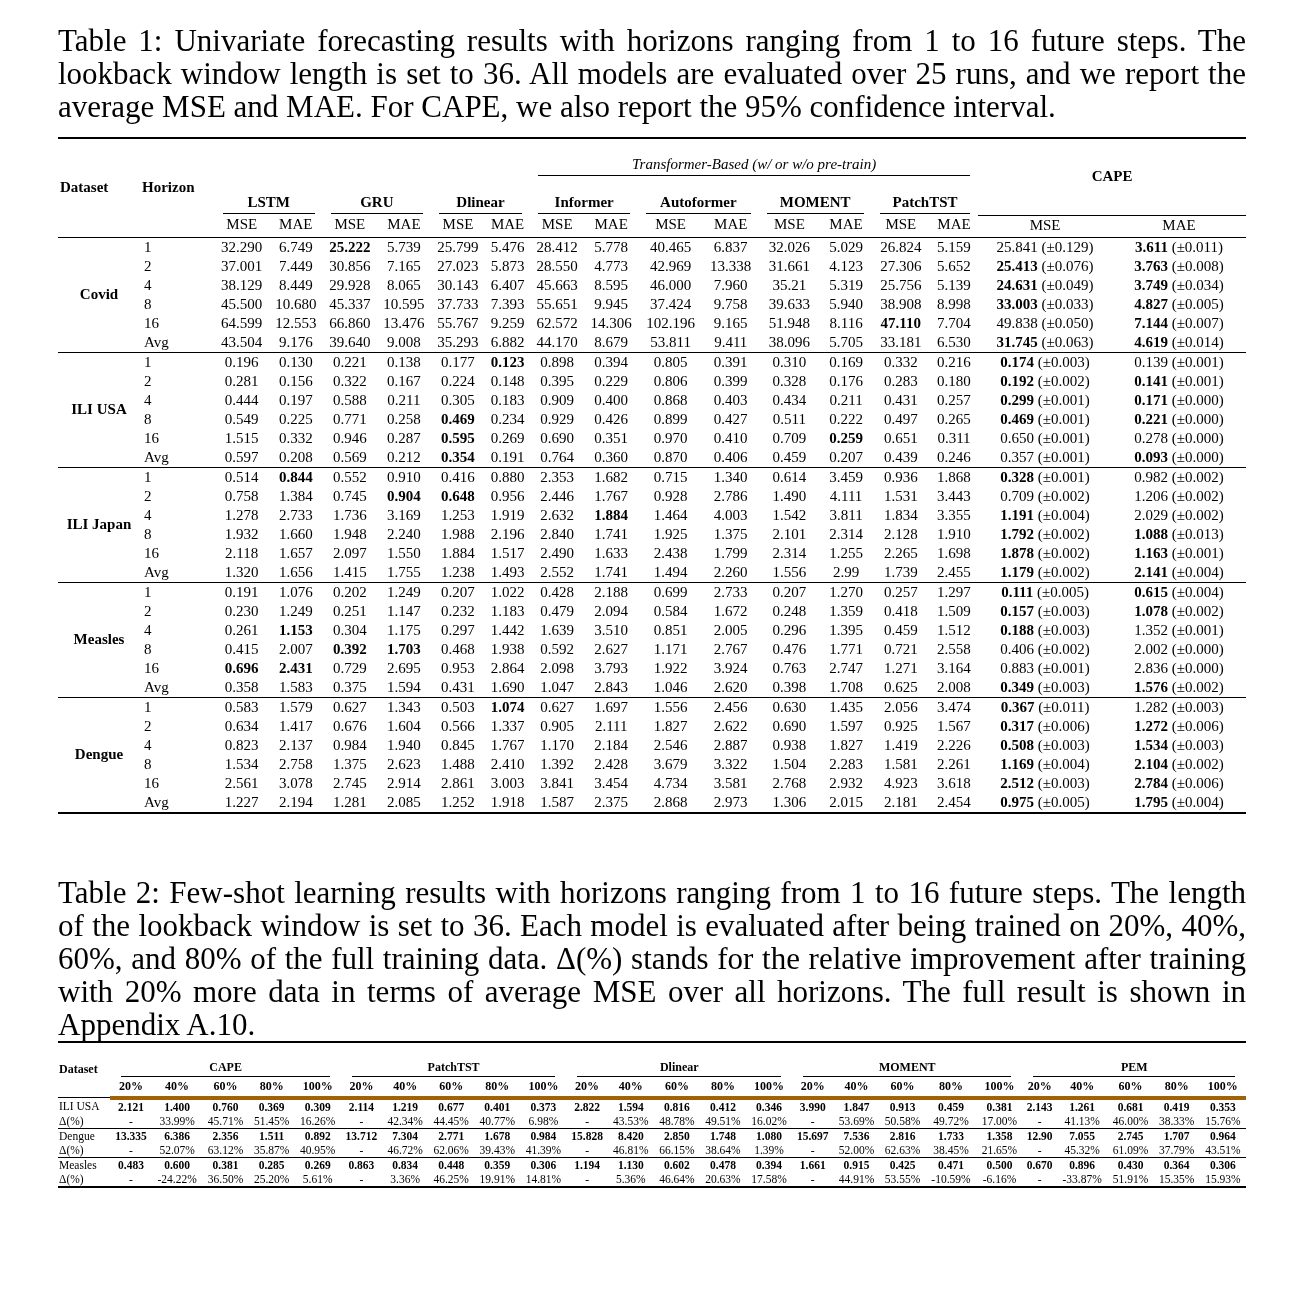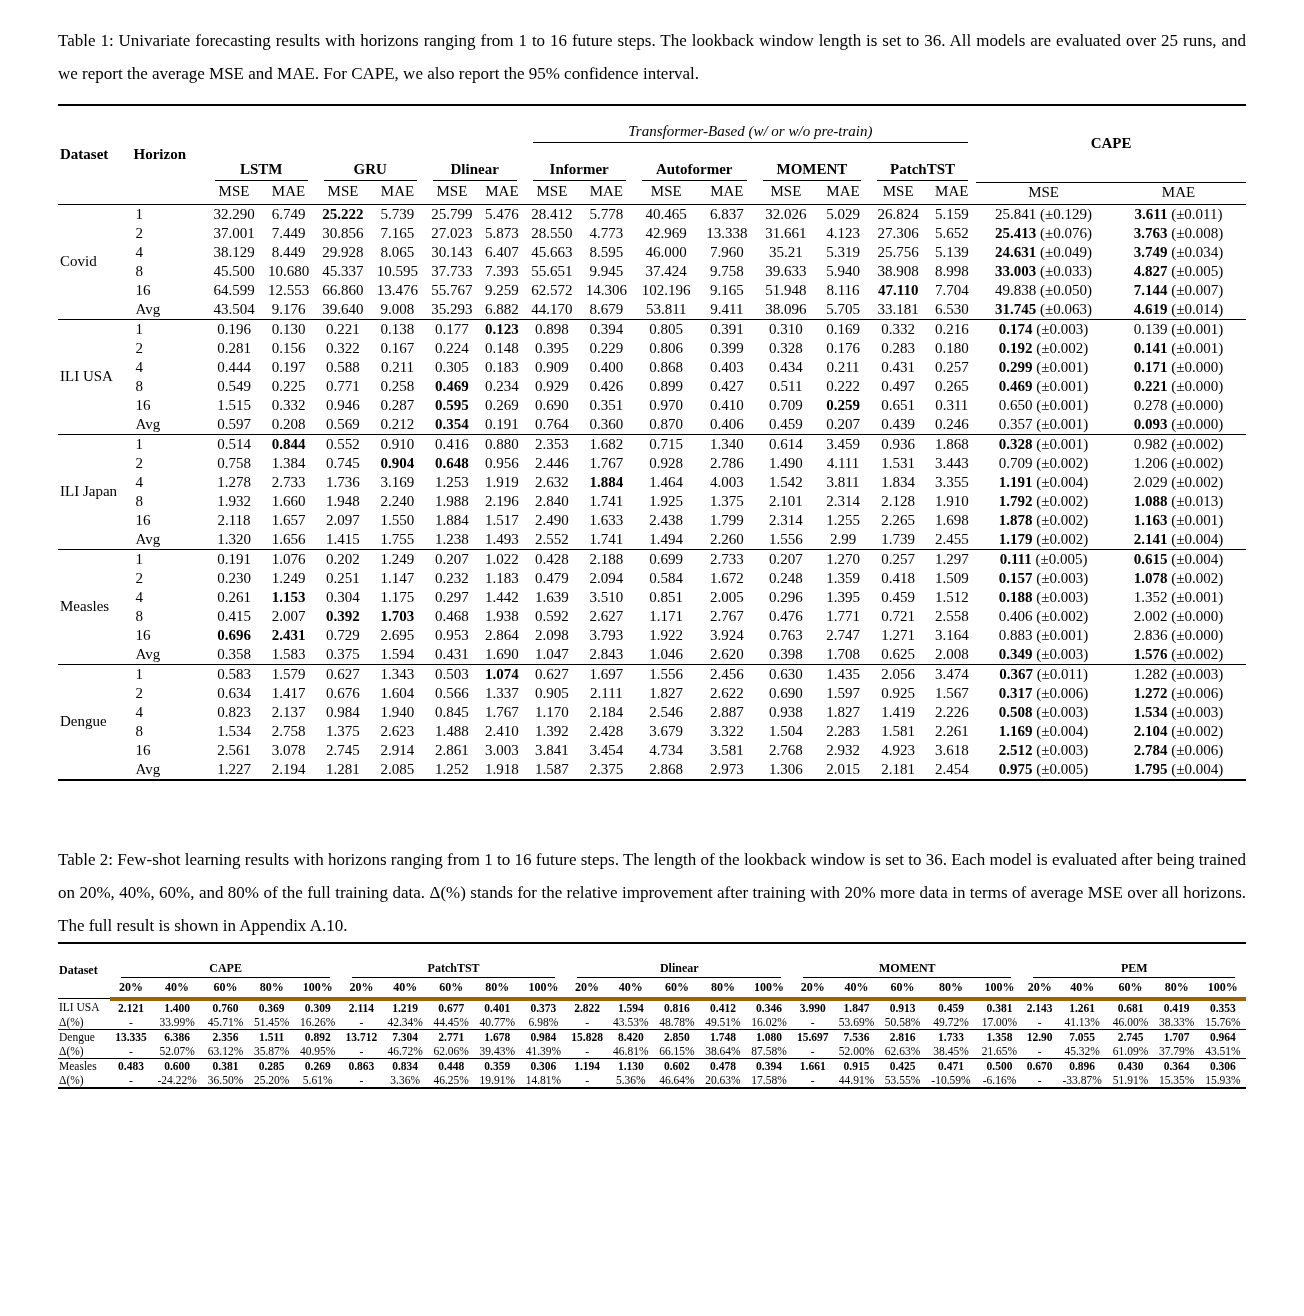--- a/index.html
+++ b/index.html
@@ -5,21 +5,21 @@
   * { box-sizing: border-box; }
   html, body { margin: 0; padding: 0; background: #ffffff; }
   body {
     width: 1304px; height: 1316px;
     font-family: "Liberation Serif", "DejaVu Serif", serif;
     color: #000;
   }
   .page { padding: 24px 58px 0 58px; }
 
   .caption {
-    font-size: 17px;
+    font-size: 31px;
     line-height: 33px;
     text-align: justify;
     margin: 0 0 14px 0;
   }
   #t2-caption { margin: 62px 0 0 0; }
 
   table { border-collapse: collapse; width: 100%; }
 
   
   #table1 {
@@ -51,21 +51,21 @@
   }
   th.model .cmr { font-weight: bold; }
   .cmr.italic { font-style: italic; font-weight: normal; }
   #table1 th.capecell {
     font-weight: bold;
     vertical-align: middle;
     border-bottom: 1px solid #000;
   }
   #table1 th.nob { border: none; }
   #table1 tr.group-start td { border-top: 1px solid #000; }
-  #table1 td.dsname { text-align: left; vertical-align: middle; padding-left: 2px; }
+  #table1 td.dsname { text-align: center; vertical-align: middle; padding-left: 2px; font-weight: bold; }
   #table1 td.horizon { text-align: left; padding-left: 4px; }
   #table1 .cape-col { min-width: 112px; }
 
   
   #table2 {
     font-size: 11.5px;
     border-top: 2px solid #000;
     border-bottom: 2px solid #000;
   }
   #table2 th, #table2 td {
@@ -865,21 +865,21 @@
           <td class="num">40.95%</td>
           <td class="num">-</td>
           <td class="num">46.72%</td>
           <td class="num">62.06%</td>
           <td class="num">39.43%</td>
           <td class="num">41.39%</td>
           <td class="num">-</td>
           <td class="num">46.81%</td>
           <td class="num">66.15%</td>
           <td class="num">38.64%</td>
-          <td class="num">87.58%</td>
+          <td class="num">1.39%</td>
           <td class="num">-</td>
           <td class="num">52.00%</td>
           <td class="num">62.63%</td>
           <td class="num">38.45%</td>
           <td class="num">21.65%</td>
           <td class="num">-</td>
           <td class="num">45.32%</td>
           <td class="num">61.09%</td>
           <td class="num">37.79%</td>
           <td class="num">43.51%</td>

